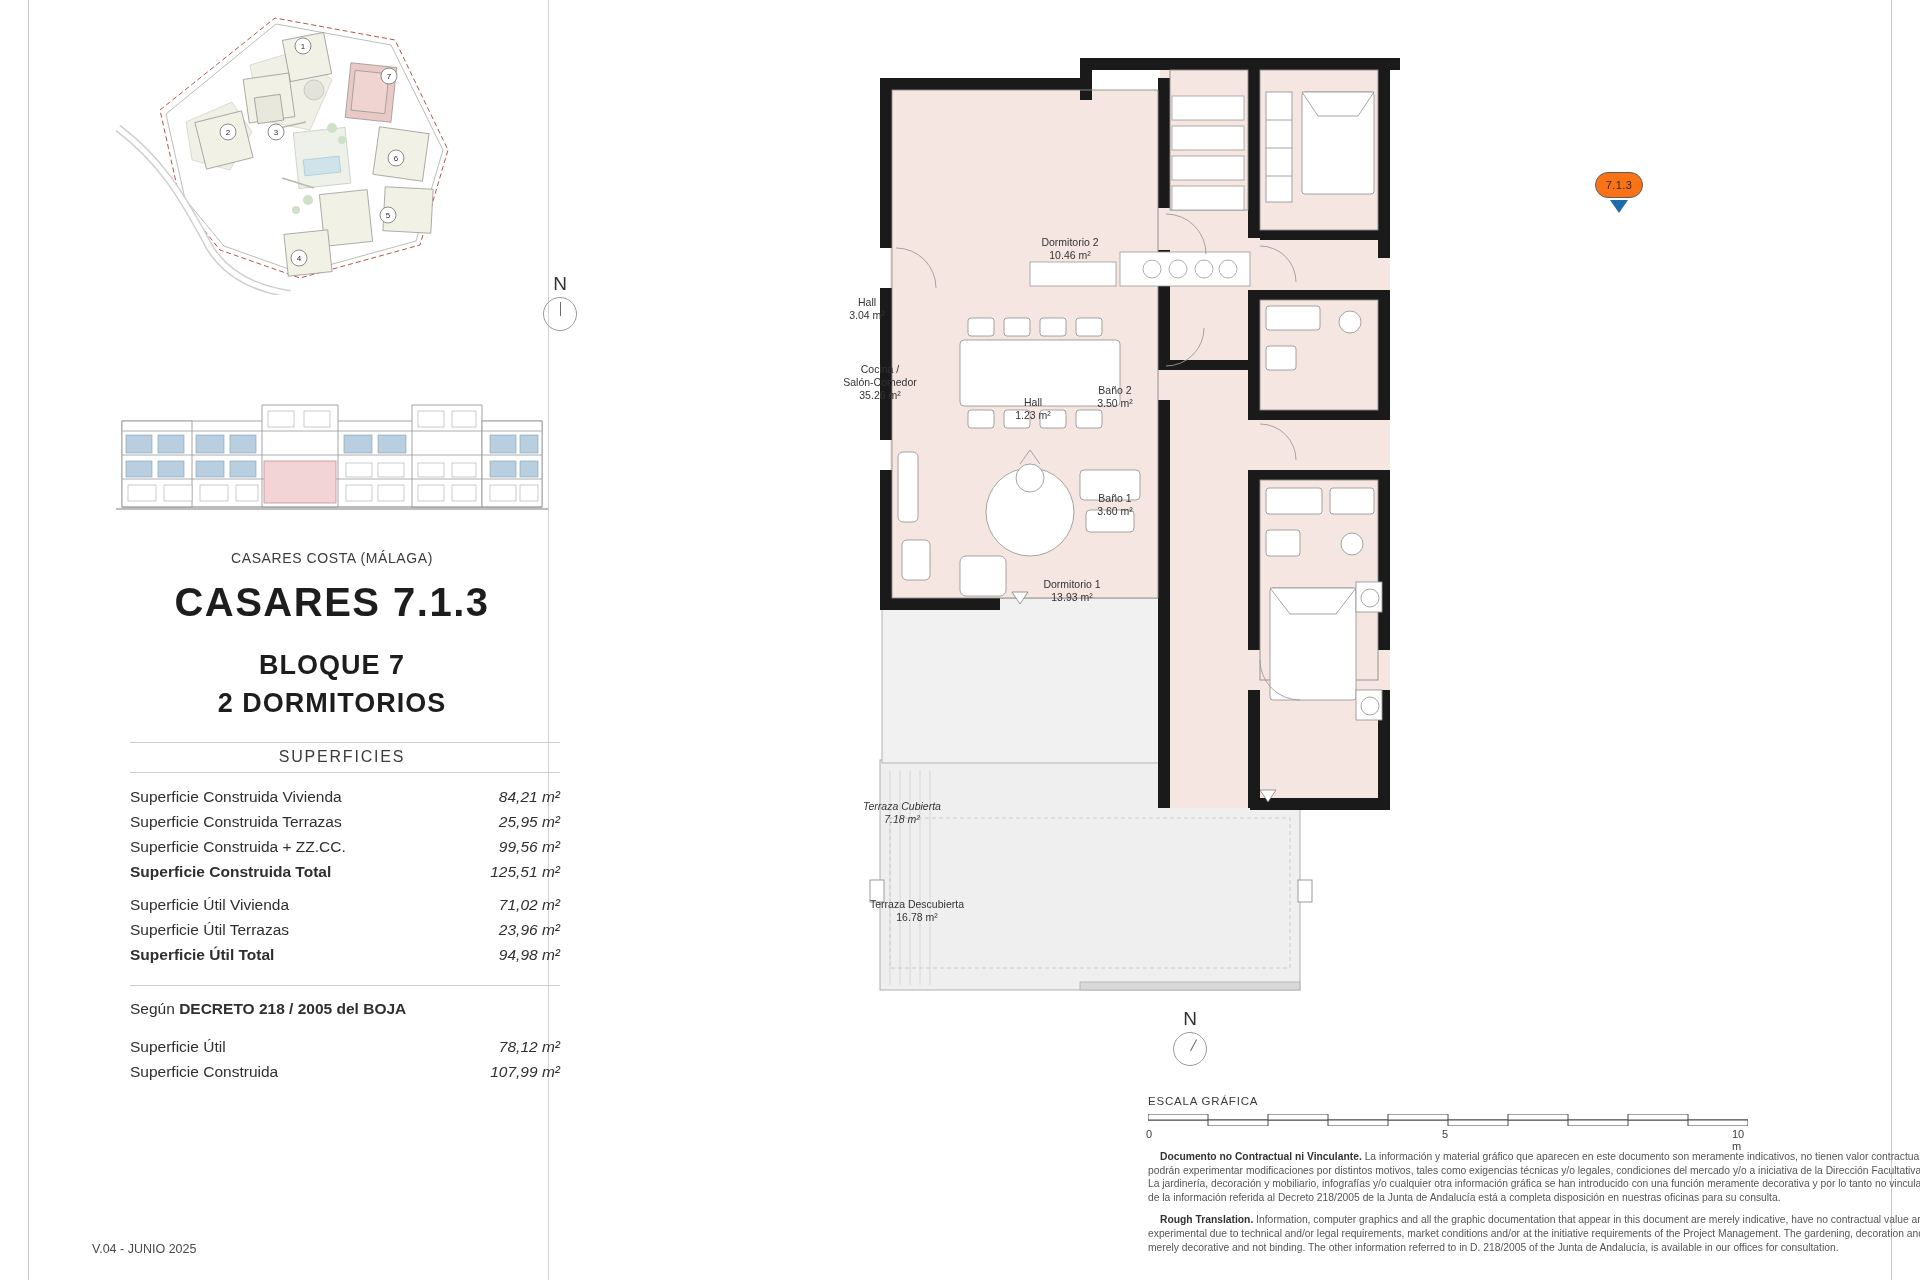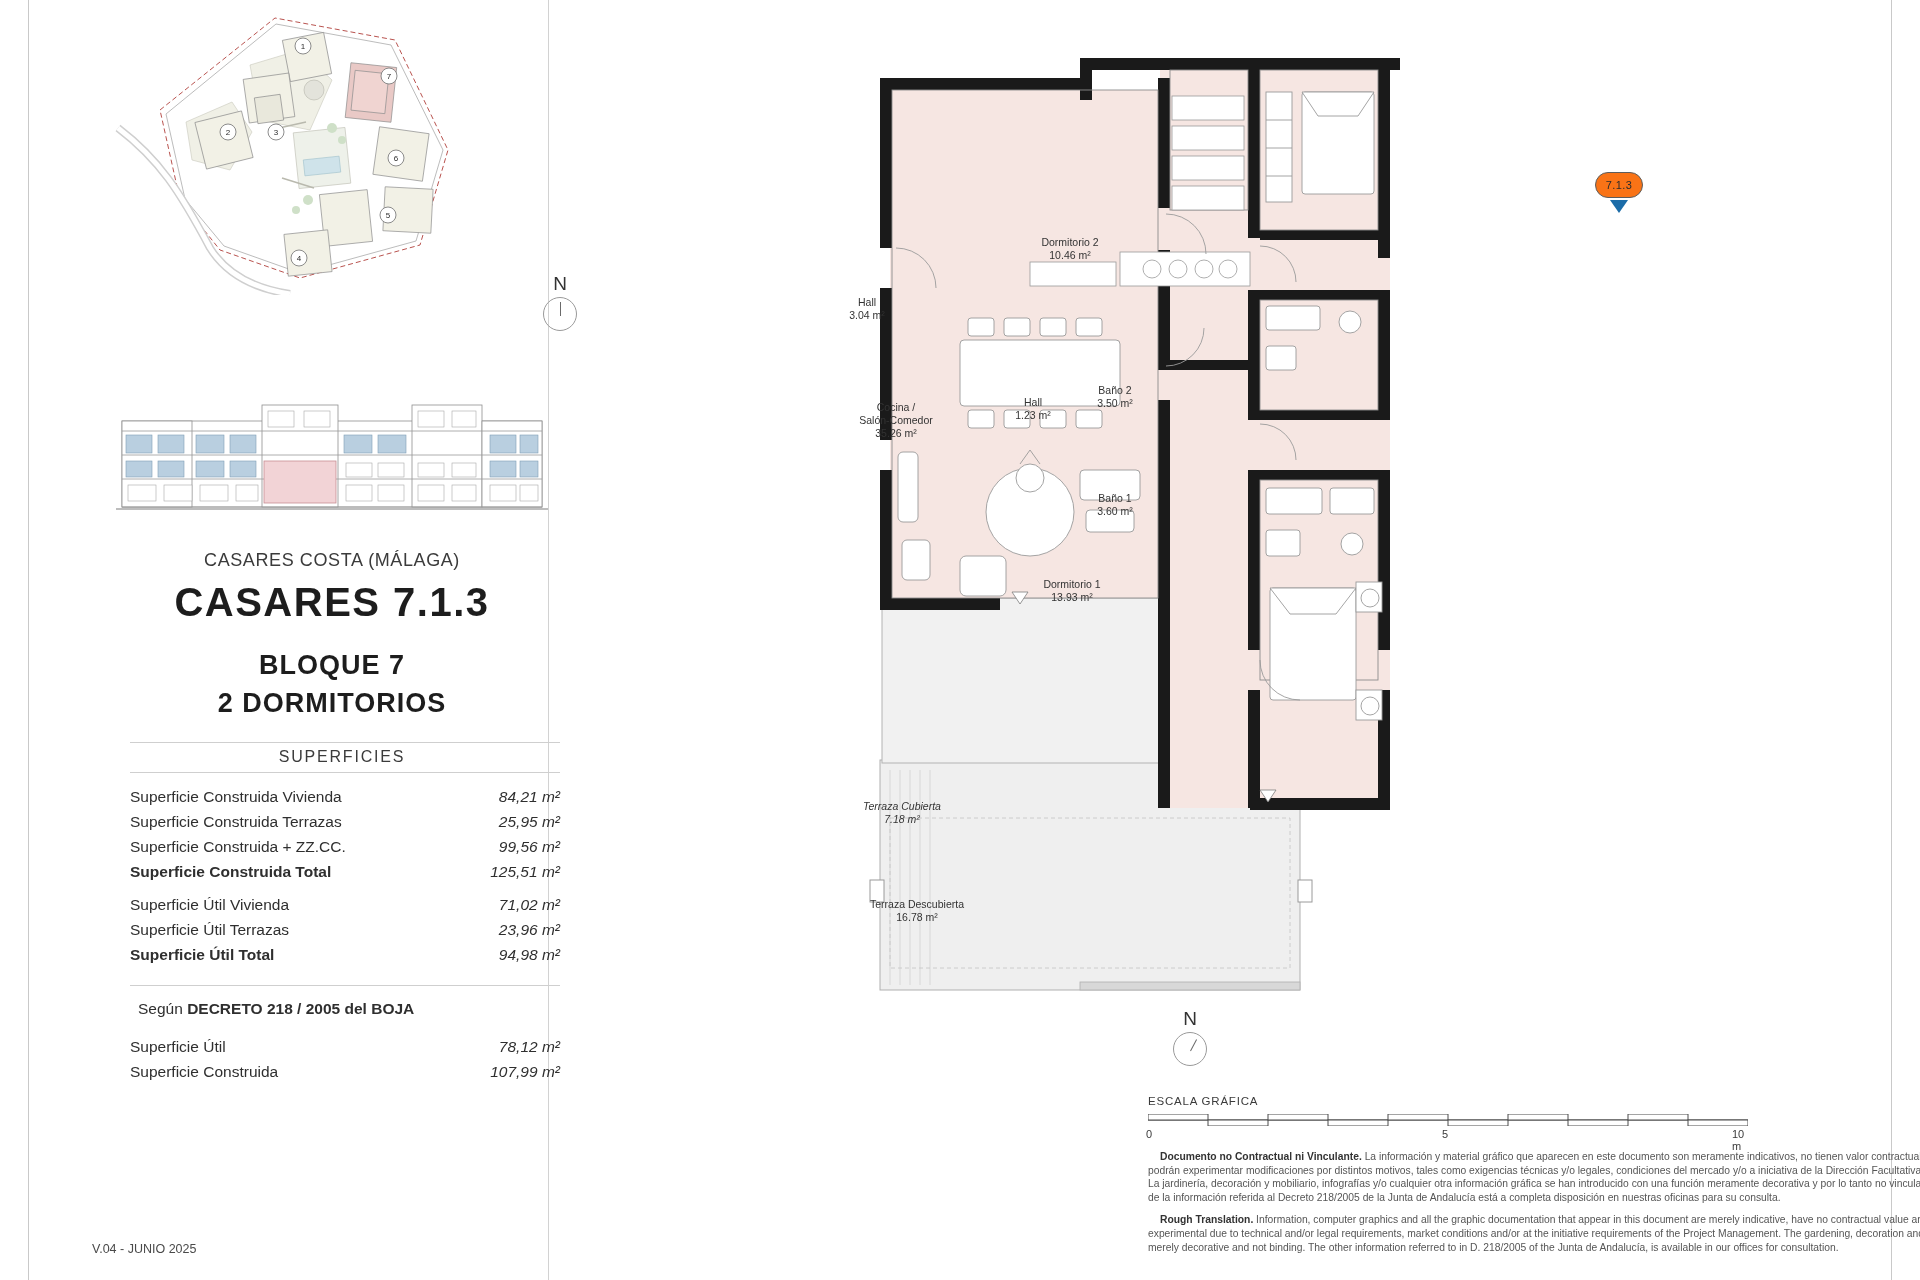--- a/index.html
+++ b/index.html
@@ -50,21 +50,21 @@
     position:absolute; left:50%; top:4px; width:1px; height:14px; background:#6a6a6a;
   }
 
   
   .elevation {
     position:absolute; left:72px; top:375px; width:440px; height:160px;
   }
 
   .subtitle-loc {
     position:absolute; left:72px; top:550px; width:440px;
-    text-align:center; font-size:18px; letter-spacing:0.6px; color:#3b3b3b;
+    text-align:center; font-size:14px; letter-spacing:0.6px; color:#3b3b3b;
   }
 
   .title-main {
     position:absolute; left:72px; top:580px; width:440px;
     text-align:center; font-size:40px; font-weight:bold; letter-spacing:1.5px;
     color:#1d1d1d;
   }
   .title-block {
     position:absolute; left:72px; top:650px; width:440px;
     text-align:center; font-size:27px; font-weight:bold; letter-spacing:1px; color:#1d1d1d;
@@ -332,21 +332,21 @@
         <span class="val">23,96 m²</span>
       </div>
       <div class="row bold">
         <span>Superficie Útil Total</span>
         <span class="val">94,98 m²</span>
       </div>
     </div>
 
     <div class="rule" style="left:90px; top:985px; width:430px;"></div>
 
-    <div class="decreto" style="top:1000px;margin-left:8px;">
+    <div class="decreto" style="top:1000px;">
       <span>Según </span><b>DECRETO 218 / 2005 del BOJA</b>
     </div>
 
     <div class="tbl" style="top:1034px;">
       <div class="row">
         <span>Superficie Útil</span>
         <span class="val">78,12 m²</span>
       </div>
       <div class="row">
         <span>Superficie Construida</span>
@@ -515,21 +515,21 @@
     </svg>
 
     <div class="tag-bubble">7.1.3</div>
     <div class="tag-tri"></div>
 
     <div class="rlabel" style="left:262px; top:296px; width:90px;">
       <span class="a">Hall</span>
       <span class="b">3.04 m²</span>
     </div>
 
-    <div class="rlabel" style="left:276px; top:363px; width:120px;margin-top:38px;">
+    <div class="rlabel" style="left:260px; top:363px; width:120px;">
       <span class="a">Cocina /</span>
       <span class="a">Salón-Comedor</span>
       <span class="b">35.26 m²</span>
     </div>
 
     <div class="rlabel" style="left:450px; top:236px; width:120px;">
       <span class="a">Dormitorio 2</span>
       <span class="b">10.46 m²</span>
     </div>
 

